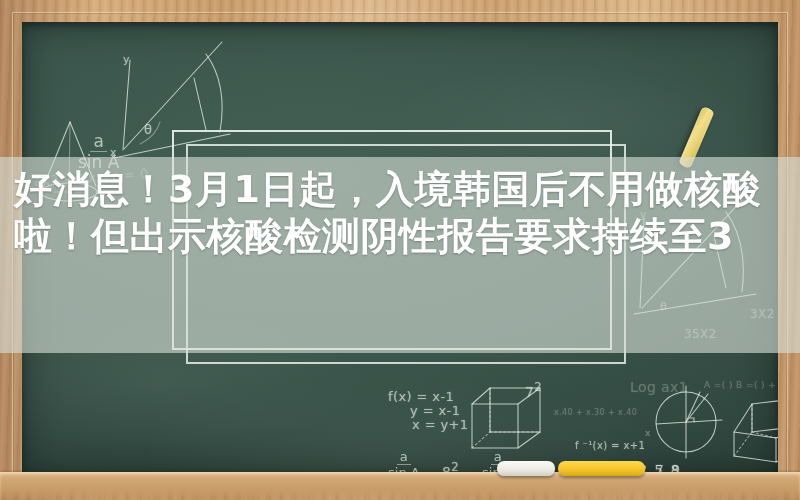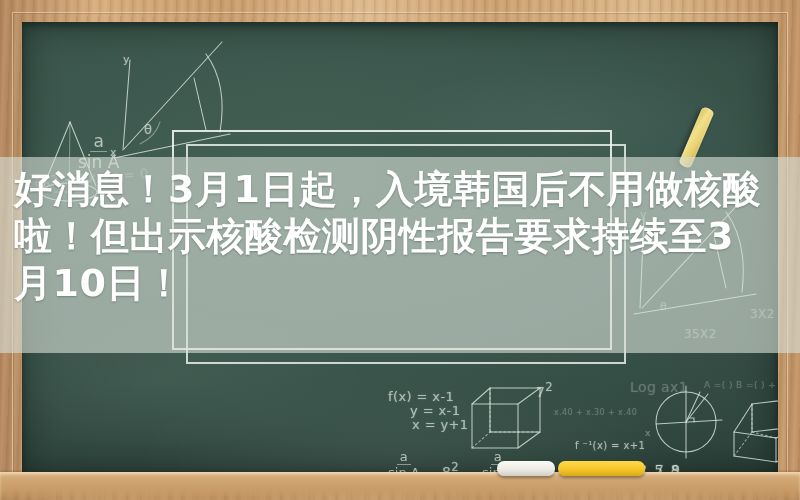--- a/index.html
+++ b/index.html
@@ -252,21 +252,21 @@
       <polygon points="6,22 52,22 52,66 6,66"></polygon>
       <polygon points="24,6 74,6 74,50 24,50"></polygon>
       <line x1="6" y1="22" x2="24" y2="6"></line>
       <line x1="52" y1="22" x2="74" y2="6"></line>
       <line x1="52" y1="66" x2="74" y2="50"></line>
       <line class="dots" x1="6" y1="66" x2="24" y2="50"></line>
       <line class="dots" x1="24" y1="6" x2="24" y2="50"></line>
       <line class="dots" x1="24" y1="50" x2="74" y2="50"></line>
     </svg>
 
-    <div class="chalk-text" style="left:514px; top:358px; font-size:14px">
+    <div class="chalk-text" style="left:503px; top:358px; font-size:14px">
       <span>7</span><sup>2</sup>
     </div>
 
     <div class="chalk-text vfaint" style="left:532px; top:386px; font-size:8px">x.40 + x.30 + x.40</div>
 
     <div class="frac" style="left:366px; top:427px; font-size:13px">
       <span class="num">a</span>
       <span class="den">sin A</span>
     </div>
 
@@ -314,20 +314,19 @@
     <div id="frame-inner" style="left:164px; top:122px; width:440px; height:220px"></div>
   </div>
 
   <div class="frame-bevel"></div>
 
   <div id="text-scrim"></div>
 
   <div id="headline">
     <span class="hl-line">好消息！3月1日起，入境韩国后不用做核酸</span>
     <span class="hl-line">啦！但出示核酸检测阴性报告要求持续至3</span>
-    <span class="hl-line">月10日！</span>
   </div>
 
   <div class="tray-chalk" id="chalk-white-tray"></div>
   <div class="tray-chalk" id="chalk-yellow-tray"></div>
   <div id="tray-ledge"></div>
 
 </div>
 
 </body></html>

